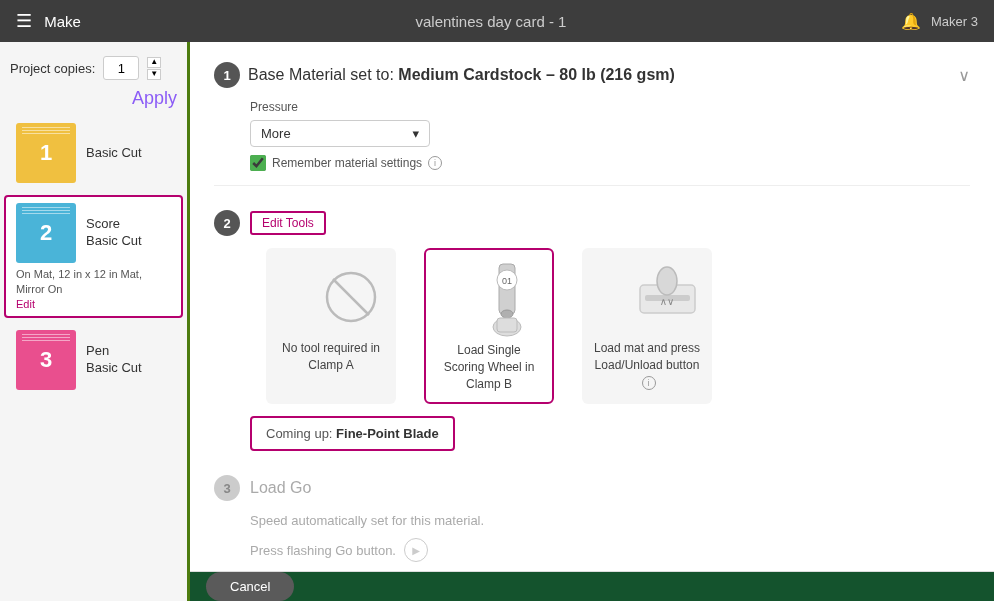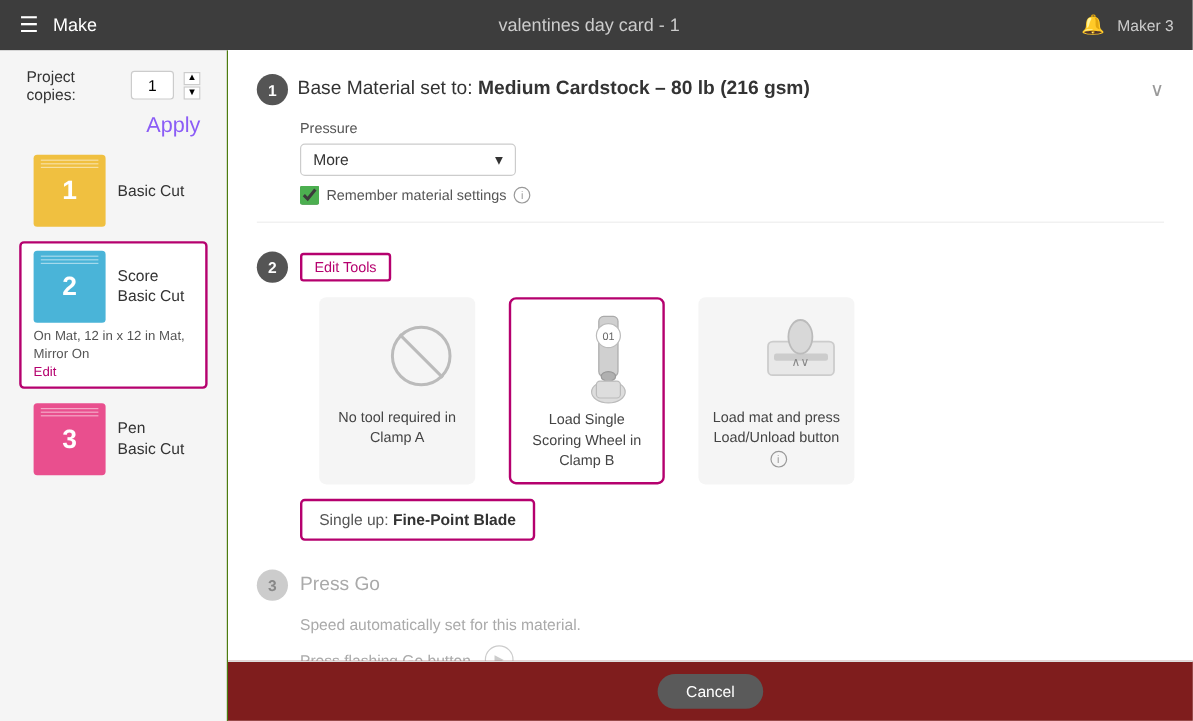--- a/index.html
+++ b/index.html
@@ -22,24 +22,24 @@
     
     .main-layout {
       display: flex;
       height: calc(601px - 42px);
     }
 
     
     .sidebar {
       width: 190px;
       background: #f5f5f5;
-      border-right: 1px solid #4d7c0f;
+      border-right: 3px solid #4d7c0f;
       display: flex;
       flex-direction: column;
-      padding: 10px 12px;
+      padding: 10px 0;
       overflow-y: auto;
     }
     .project-copies {
       display: flex;
       align-items: center;
       padding: 4px 10px 8px 10px;
       font-size: 13px;
       color: #333;
       gap: 8px;
     }
@@ -370,25 +370,25 @@
       color: #ccc;
       font-size: 10px;
     }
 
     
     .bottom-bar {
       position: absolute;
       bottom: 0;
       right: 0;
       left: 0;
-      background: #7f1d1d;
+      background: #14532d;
       border-top: 1px solid #ddd;
-      padding: 10px 16px;
-      display: flex;
-      justify-content: center;
+      padding: 0 16px;
+      display: flex;
+      justify-content: flex-start;
     }
     .cancel-btn {
       background: #5a5a5a;
       color: white;
       border: none;
       border-radius: 20px;
       padding: 7px 24px;
       font-size: 13px;
       cursor: pointer;
     }
@@ -547,28 +547,28 @@
           <div class="tool-card-label">
             Load mat and press Load/Unload button
             <span class="info-icon" style="margin-left:3px;">i</span>
           </div>
         </div>
 
       </div>
 
       
       <div class="coming-up">
-        <span class="label">Single up: </span><span class="value">Fine-Point Blade</span>
+        <span class="label">Coming up: </span><span class="value">Fine-Point Blade</span>
       </div>
     </div>
 
     <div class="section press-go-section">
       <div class="section-header">
         <div class="section-num light">3</div>
-        <span class="section-title" style="color:#aaa;">Press Go</span>
+        <span class="section-title" style="color:#aaa;">Load Go</span>
       </div>
       <div class="section-sub">Speed automatically set for this material.</div>
       <div class="press-go-btn-row">
         <span class="press-go-text">Press flashing Go button.</span>
         <div class="go-btn-icon">▶</div>
       </div>
     </div>
 
     <div class="bottom-bar">
       <button class="cancel-btn">Cancel</button>

